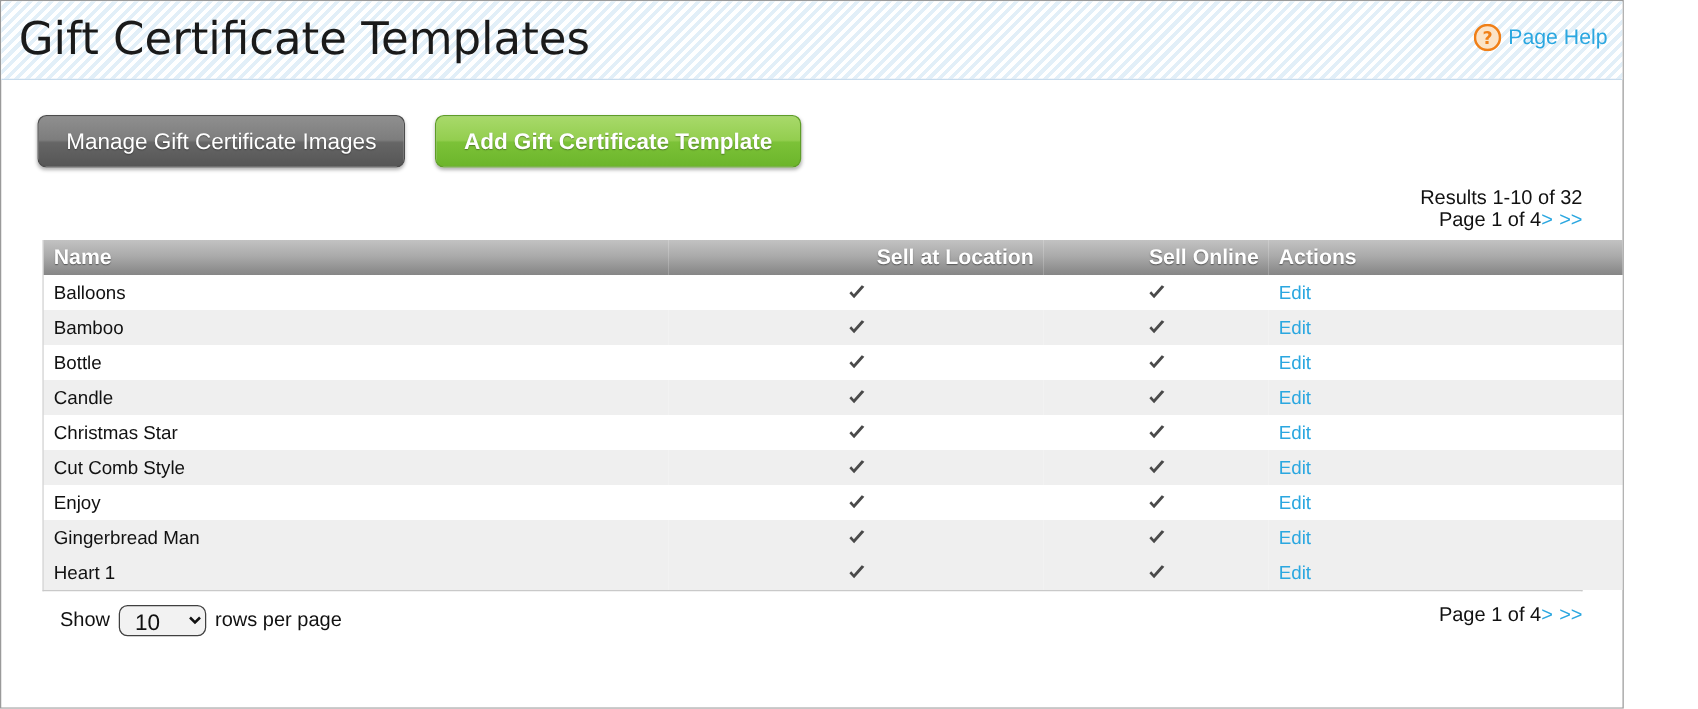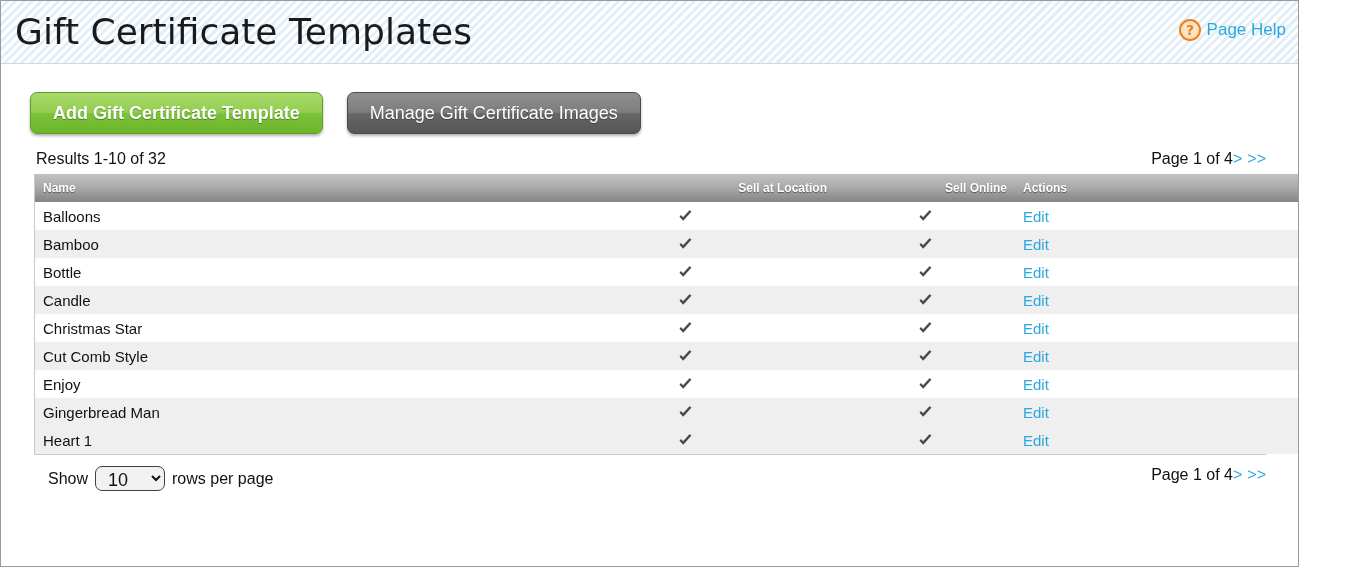--- a/index.html
+++ b/index.html
@@ -108,20 +108,21 @@
   }
 
   
   .results-bar {
     display: flex;
     justify-content: space-between;
     align-items: flex-end;
     padding: 16px 22px 6px 25px;
     font-size: 16px;
     color: #111;
+    flex-direction: column;
   }
   .pager {
     font-size: 16px;
     color: #111;
     white-space: nowrap;
   }
   .pager a {
     color: #2ba7e0;
     text-decoration: none;
     margin-left: 0px;
@@ -135,21 +136,21 @@
     border-top: none;
   }
   table.grid {
     width: 100%;
     border-collapse: collapse;
     table-layout: fixed;
   }
   table.grid thead th {
     background: linear-gradient(to bottom, #c2c2c2 0%, #ababab 45%, #8f8f8f 85%, #868686 100%);
     color: #ffffff;
-    font-size: 12px;
+    font-size: 17px;
     font-weight: bold;
     text-align: left;
     height: 28px;
     padding: 0 8px;
     text-shadow: 0 1px 1px rgba(0,0,0,0.45);
     border: none;
   }
   table.grid thead th.c-check { text-align: right; }
   table.grid tbody td {
     font-size: 15px;
@@ -226,22 +227,22 @@
           <text x="11" y="16" text-anchor="middle" font-family="DejaVu Sans, sans-serif" font-size="14" font-weight="bold" fill="#f07f17">?</text>
         </svg>
       </span>
       <span class="help-link">Page Help</span>
     </div>
   </div>
 
   <div class="content">
 
     <div class="button-row">
+      <div class="btn btn-gray">Manage Gift Certificate Images</div>
       <div class="btn btn-green">Add Gift Certificate Template</div>
-      <div class="btn btn-gray">Manage Gift Certificate Images</div>
     </div>
 
     <div class="results-bar">
       <span>Results 1-10 of 32</span>
       <span class="pager">
         <span>Page 1 of 4</span><a href="#">&gt;</a><a href="#">&gt;&gt;</a>
       </span>
     </div>
 
     <div class="tbl-wrap">

